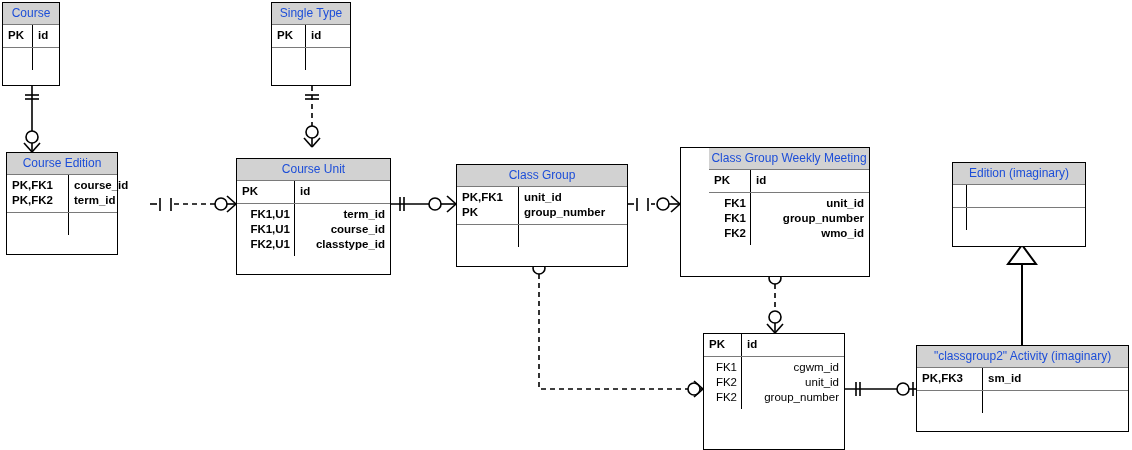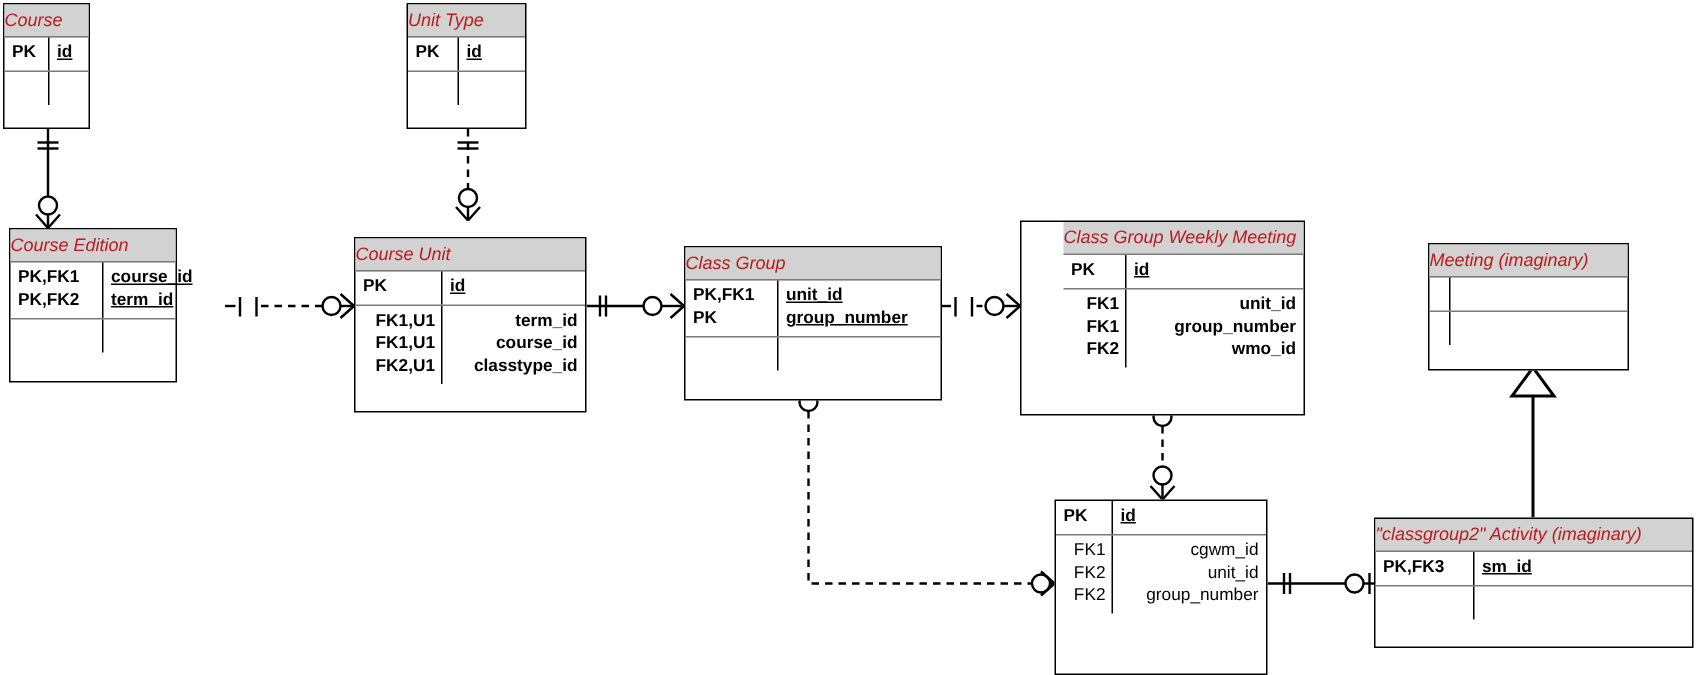--- a/index.html
+++ b/index.html
@@ -25,27 +25,27 @@
     position:absolute;
     box-sizing:border-box;
     border:1px solid #000000;
     background:#ffffff;
     z-index:5;
   }
   .entity .title{
     box-sizing:border-box;
     background:#d2d2d2;
     border-bottom:1px solid #7a7a7a;
+    text-align:center;
     font-size:12px;
-    color:#b91c1c;
+    color:#1d4ed8;
     line-height:21px;
     height:22px;
     white-space:nowrap;
     overflow:hidden;
-    font-style:italic;
   }
   .entity .body{
     display:block;
   }
   .entity .section{
     display:flex;
     box-sizing:border-box;
   }
   .entity .section.divider{
     border-top:1px solid #7a7a7a;
@@ -68,21 +68,20 @@
     font-weight:bold;
     line-height:15px;
     white-space:nowrap;
     flex:1 1 auto;
   }
   .entity .row{
     height:15px;
     white-space:nowrap;
   }
   .entity .row.u{
-    text-decoration:underline;
   }
   .entity.nonbold .keycol,
   .entity.nonbold .attrcol{
     font-weight:normal;
   }
   .entity.nonbold .row.pkrow{
     font-weight:bold;
   }
   .entity .empty{
     height:15px;
@@ -203,21 +202,21 @@
           <div class="empty">&nbsp;</div>
         </div>
         <div class="attrcol">
           <div class="empty">&nbsp;</div>
         </div>
       </div>
     </div>
   </div>
 
   <div class="entity" style="left:271px;top:2px;width:80px;height:84px;">
-    <div class="title">Unit Type</div>
+    <div class="title">Single Type</div>
     <div class="body">
       <div class="section">
         <div class="keycol" style="width:34px;">
           <div class="row">PK</div>
         </div>
         <div class="attrcol">
           <div class="row u">id</div>
         </div>
       </div>
       <div class="section divider">
@@ -325,21 +324,21 @@
         <div class="attrcol">
           <div class="row">unit_id</div>
           <div class="row">group_number</div>
           <div class="row">wmo_id</div>
         </div>
       </div>
     </div>
   </div>
 
   <div class="entity" style="left:952px;top:162px;width:134px;height:85px;">
-    <div class="title">Meeting (imaginary)</div>
+    <div class="title">Edition (imaginary)</div>
     <div class="body">
       <div class="section">
         <div class="keycol" style="width:14px;">
           <div class="empty">&nbsp;</div>
         </div>
         <div class="attrcol">
           <div class="empty">&nbsp;</div>
         </div>
       </div>
       <div class="section divider">

